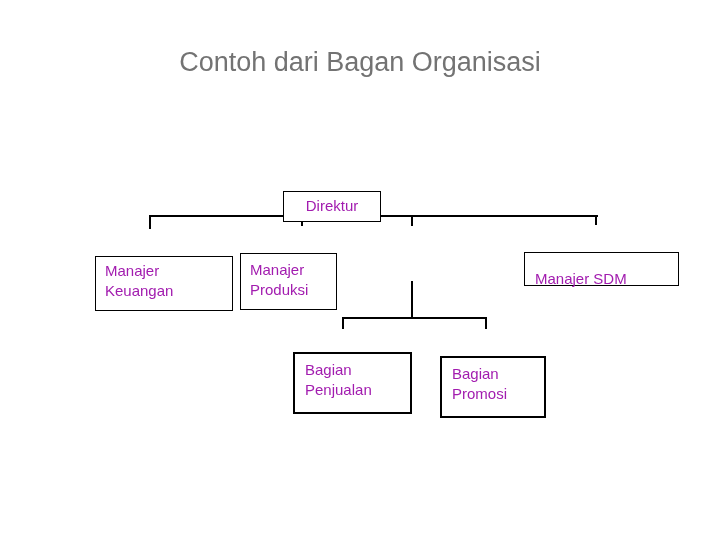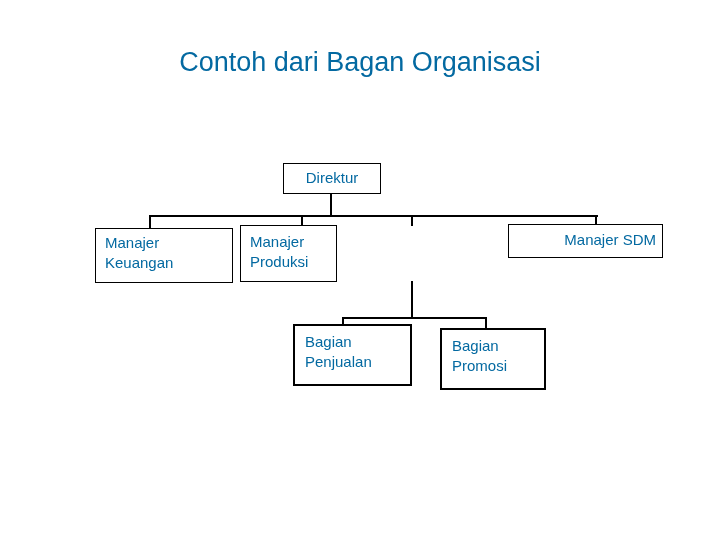--- a/index.html
+++ b/index.html
@@ -17,36 +17,37 @@
     background: #ffffff;
     overflow: hidden;
   }
   .title {
     position: absolute;
     left: 0;
     top: 47px;
     width: 720px;
     text-align: center;
     font-size: 27px;
-    color: #0369a1;
+    color: #737373;
   }
   .node {
     position: absolute;
     box-sizing: border-box;
     border: 1.5px solid #000000;
     background: #ffffff;
-    color: #0369a1;
+    color: #a21caf;
     font-size: 15px;
     line-height: 20px;
+    margin-top: 28px;
   }
   #n-direktur  { left:283px; top:163px; width: 98px; height:31px; text-align:center; line-height:28px; }
   #n-keuangan  { left: 95px; top:228px; width:138px; height:55px; padding:4px 6px 0 9px; }
   #n-produksi  { left:240px; top:225px; width: 97px; height:57px; padding:6px 6px 0 9px; }
   #n-pemasaran { left:348px; top:225px; width:122px; height:57px; padding:6px 6px 0 9px; }
-  #n-sdm       { left:508px; top:224px; width:155px; height:34px; padding:5px 6px 0 10px;text-align:right; }
+  #n-sdm       { left:524px; top:224px; width:155px; height:34px; padding:16px 6px 0 10px; }
   #n-penjualan { left:293px; top:324px; width:119px; height:62px; border-width:2px; padding:6px 6px 0 10px; }
   #n-promosi   { left:440px; top:328px; width:106px; height:62px; border-width:2px; padding:6px 6px 12px 10px; }
 
   .line {
     position: absolute;
     background: #000000;
   }
   #l-direktur-drop { left:330px; top:193px; width:2px;   height:23px; }
   #l-main          { left:149px; top:215px; width:449px; height:2px;  }
   #l-tick-keuangan { left:149px; top:215px; width:2px;   height:14px; }

